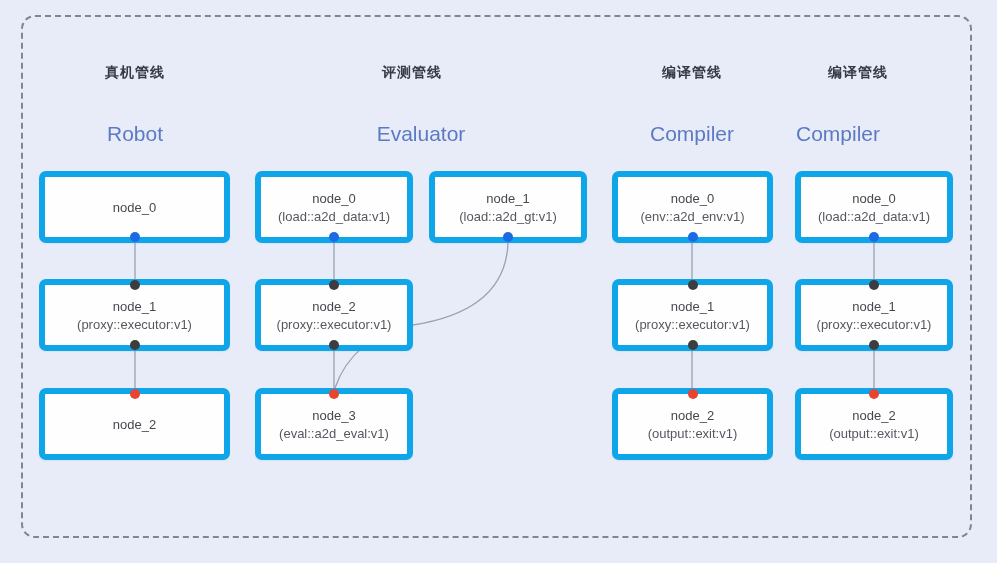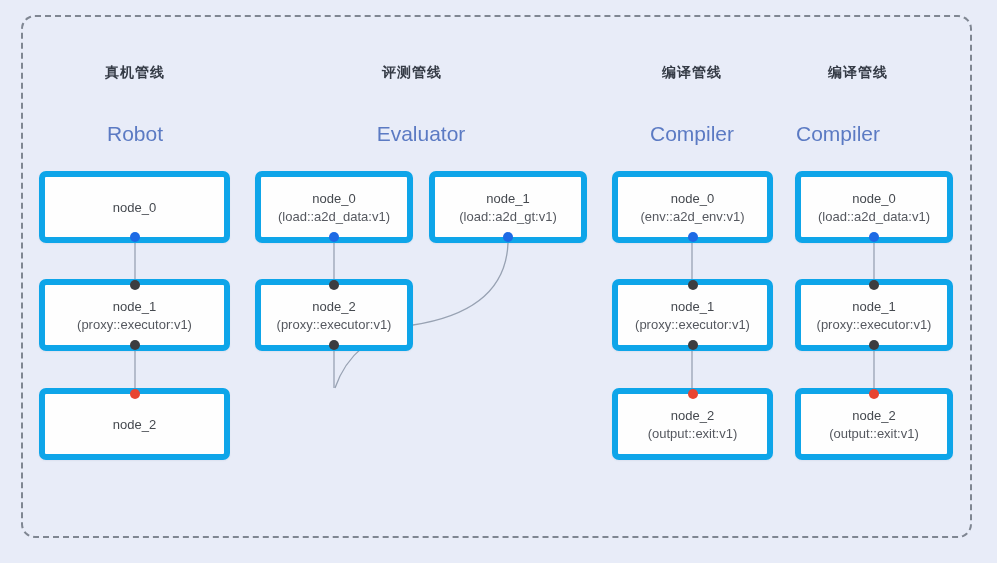--- a/index.html
+++ b/index.html
@@ -126,20 +126,25 @@
     <div class="nname">node_1</div>
     <div class="ndetail">(load::a2d_gt:v1)</div>
     <span class="port bottom blue"></span>
   </div>
   <div class="node" style="left:255px;top:279px;width:158px">
     <div class="nname">node_2</div>
     <div class="ndetail">(proxy::executor:v1)</div>
     <span class="port top dark"></span>
     <span class="port bottom dark"></span>
   </div>
+  <div class="node" style="left:255px;top:388px;width:158px">
+    <div class="nname">node_3</div>
+    <div class="ndetail">(eval::a2d_eval:v1)</div>
+    <span class="port top red"></span>
+  </div>
 
   <div class="node" style="left:612px;top:171px;width:161px">
     <div class="nname">node_0</div>
     <div class="ndetail">(env::a2d_env:v1)</div>
     <span class="port bottom blue"></span>
   </div>
   <div class="node" style="left:612px;top:279px;width:161px">
     <div class="nname">node_1</div>
     <div class="ndetail">(proxy::executor:v1)</div>
     <span class="port top dark"></span>

